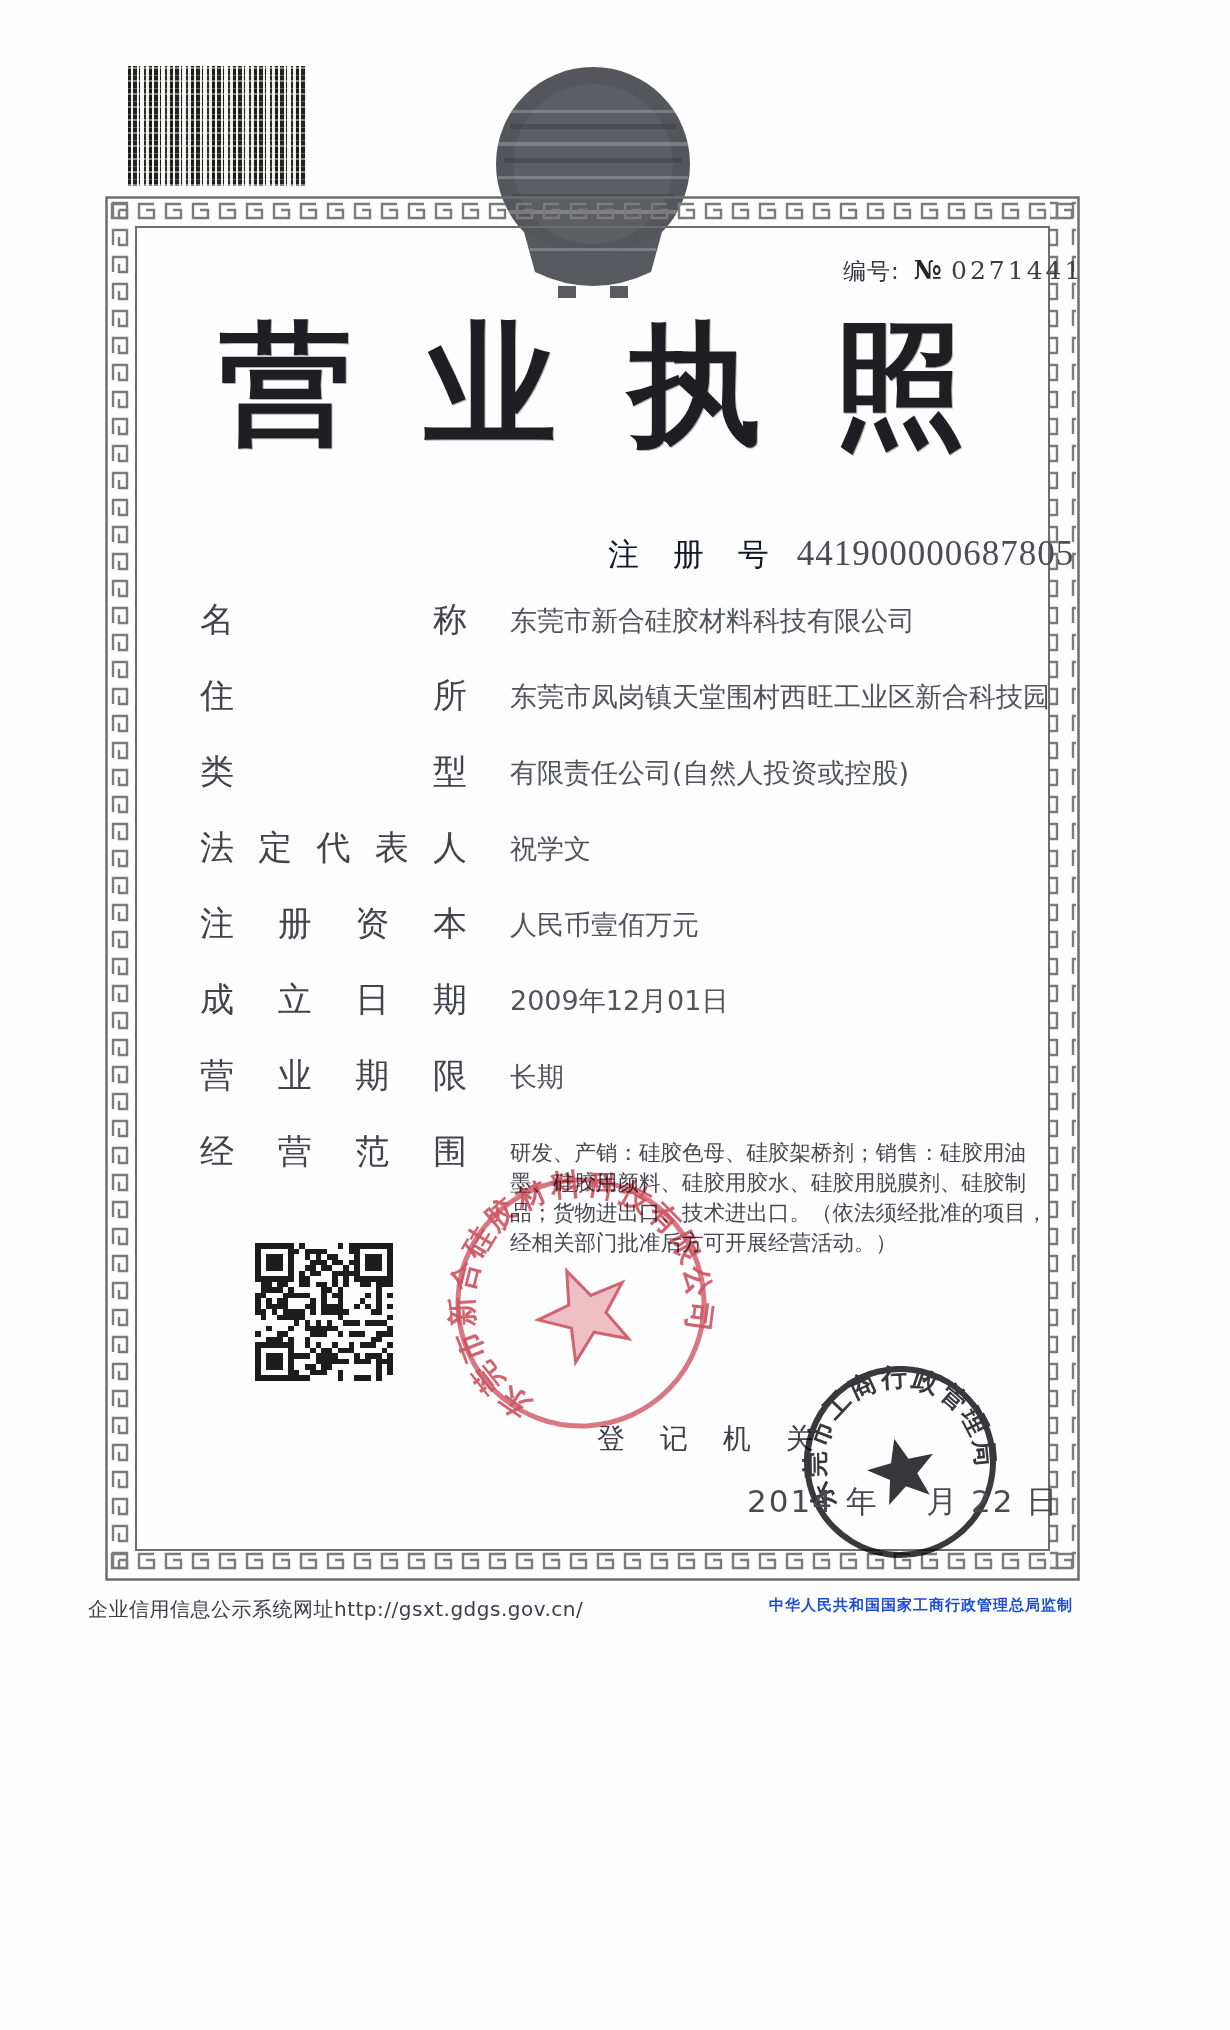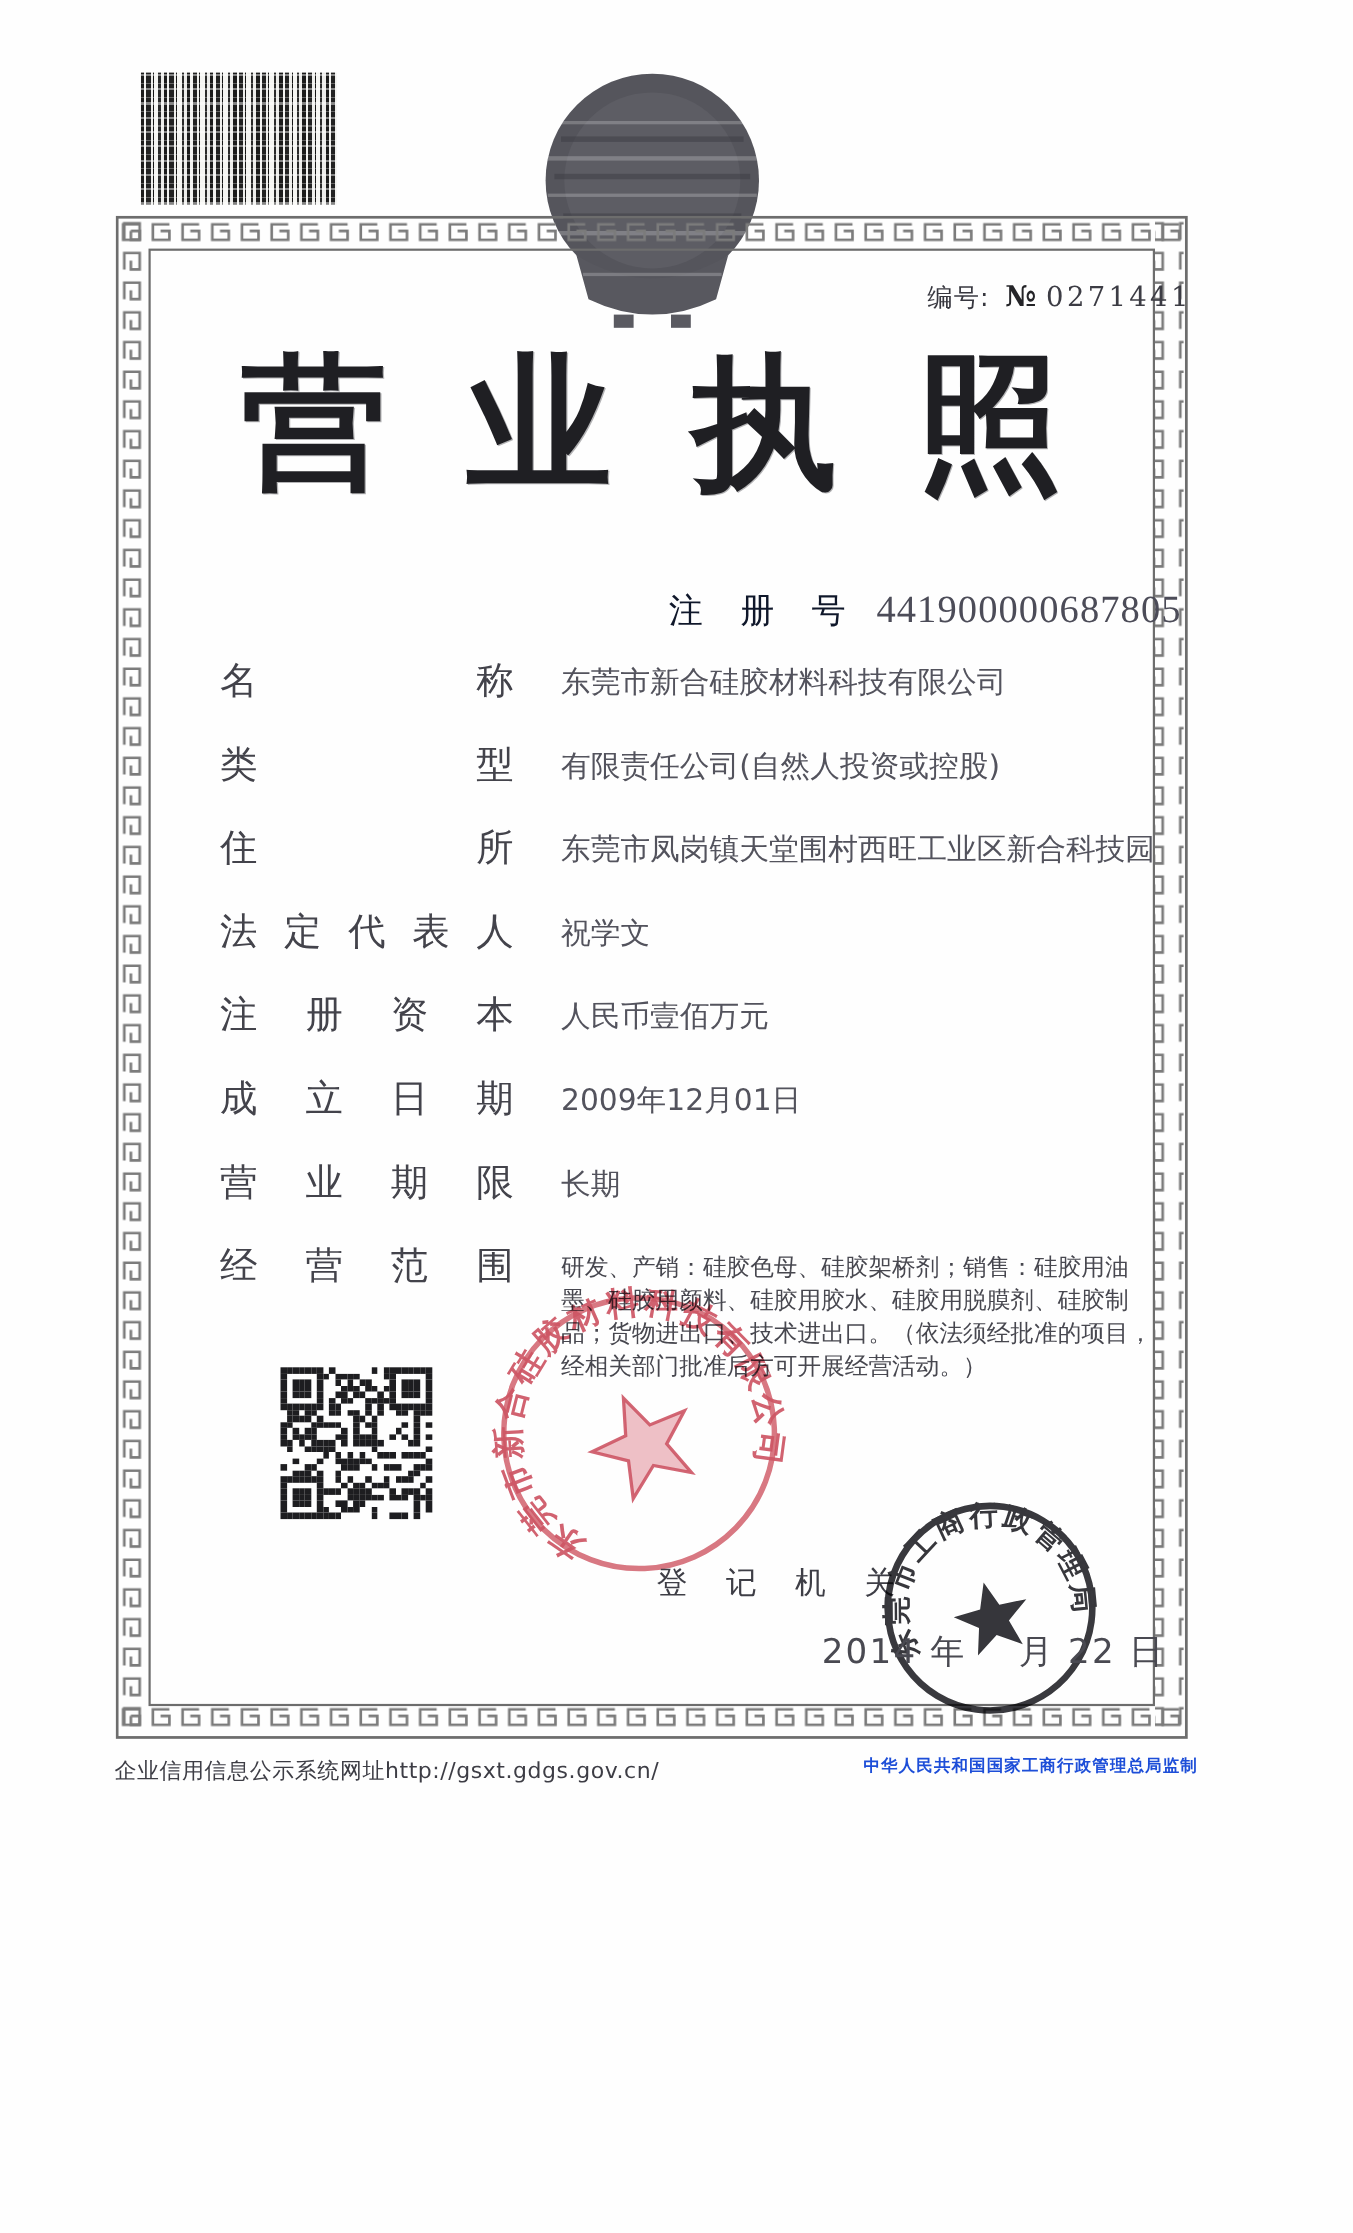--- a/index.html
+++ b/index.html
@@ -51,21 +51,21 @@
   .qrc{background:transparent;}
   .qrc.on{background:#1d1d20;}
   
   .seal{position:absolute;mix-blend-mode:multiply;}
   .seal-red{left:450px;top:1172px;width:262px;height:262px;transform:rotate(-24deg);opacity:.9;}
   .seal-black{left:800px;top:1362px;width:200px;height:200px;transform:rotate(-14deg);opacity:.95;}
   .registry{position:absolute;left:597px;top:1420px;font-size:28px;color:#3e3e46;letter-spacing:13px;font-weight:500;white-space:nowrap;}
   .dateline{position:absolute;left:747px;top:1481px;font-size:31px;color:#494951;white-space:pre;letter-spacing:2px;}
   
   .footer{
-    position:absolute;left:104px;top:1596px;width:985px;display:flex;
+    position:absolute;left:88px;top:1596px;width:985px;display:flex;
     justify-content:space-between;align-items:flex-start;
   }
   .footer .f-left{font-size:20px;color:#3d3d45;letter-spacing:.5px;}
   .footer .f-right{font-size:15px;color:#1d4ed8;font-weight:700;letter-spacing:1px;}
 </style>
 </head>
 <body>
 
 <div class="page">
 
@@ -121,26 +121,26 @@
   <div class="regno">
     <span class="lbl">注 册 号</span><span class="num">441900000687805</span>
   </div>
 
   <div class="fields">
     <div class="frow">
       <div class="flabel">名 称</div>
       <div class="fvalue">东莞市新合硅胶材料科技有限公司</div>
     </div>
     <div class="frow">
+      <div class="flabel">住 所</div>
+      <div class="fvalue">东莞市凤岗镇天堂围村西旺工业区新合科技园</div>
+    </div>
+    <div class="frow">
       <div class="flabel">类 型</div>
       <div class="fvalue">有限责任公司(自然人投资或控股)</div>
-    </div>
-    <div class="frow">
-      <div class="flabel">住 所</div>
-      <div class="fvalue">东莞市凤岗镇天堂围村西旺工业区新合科技园</div>
     </div>
     <div class="frow">
       <div class="flabel">法 定 代 表 人</div>
       <div class="fvalue">祝学文</div>
     </div>
     <div class="frow">
       <div class="flabel">注 册 资 本</div>
       <div class="fvalue">人民币壹佰万元</div>
     </div>
     <div class="frow">

